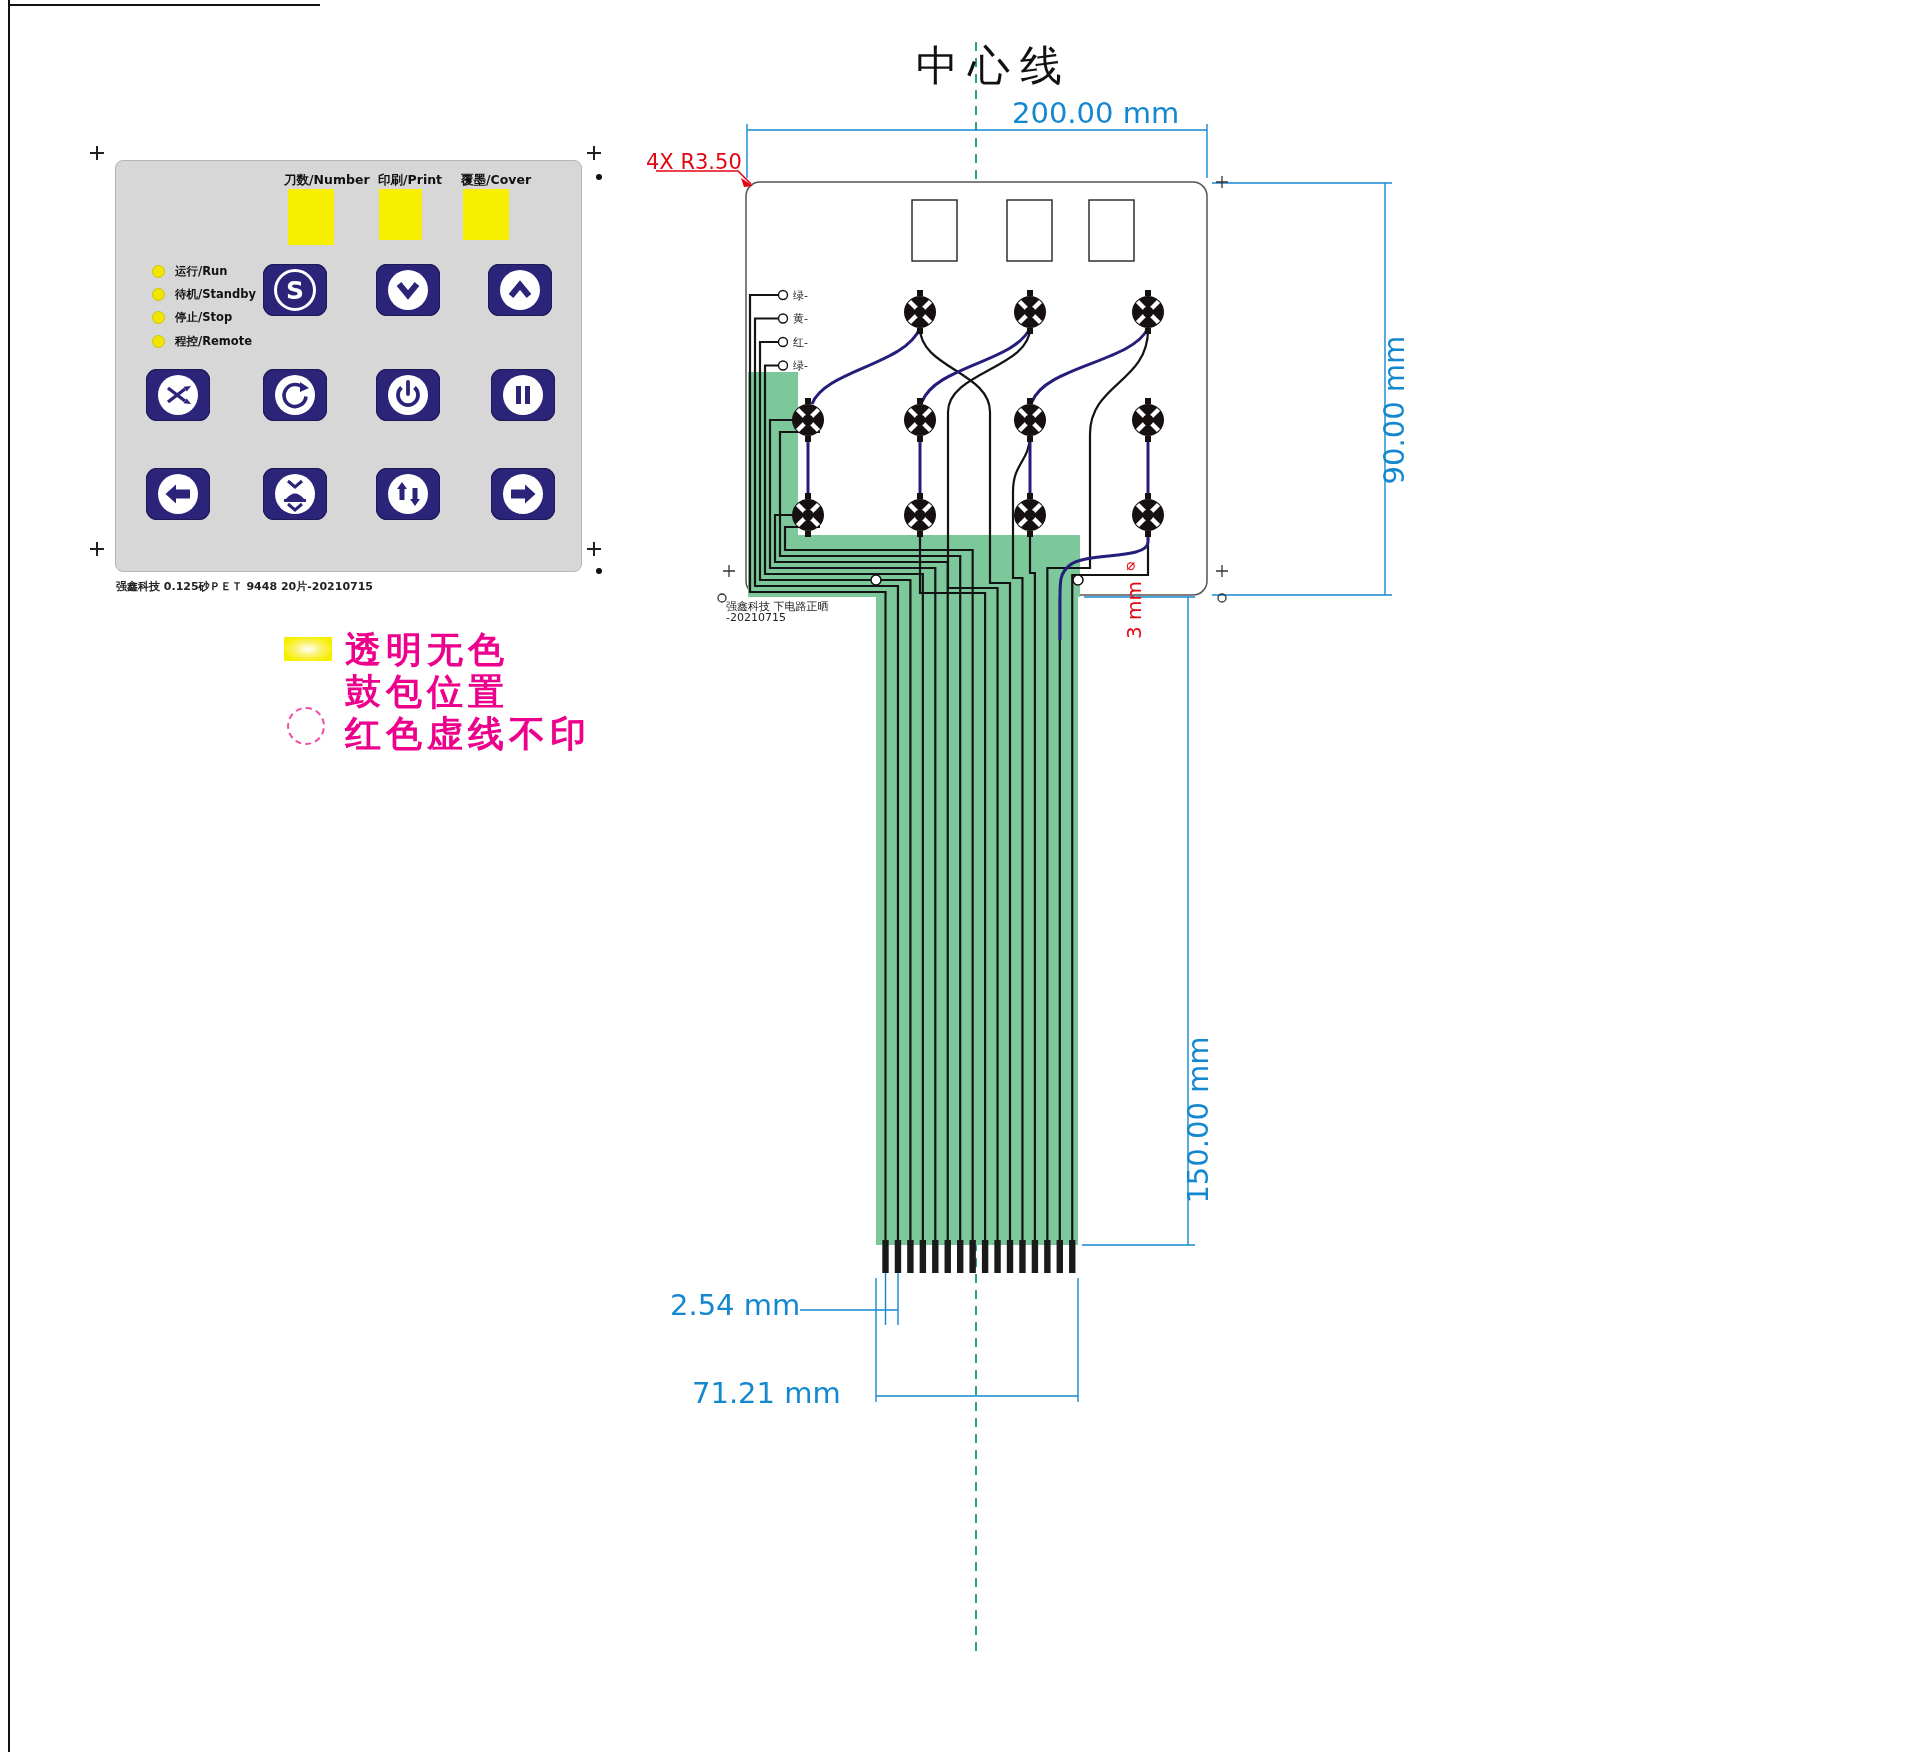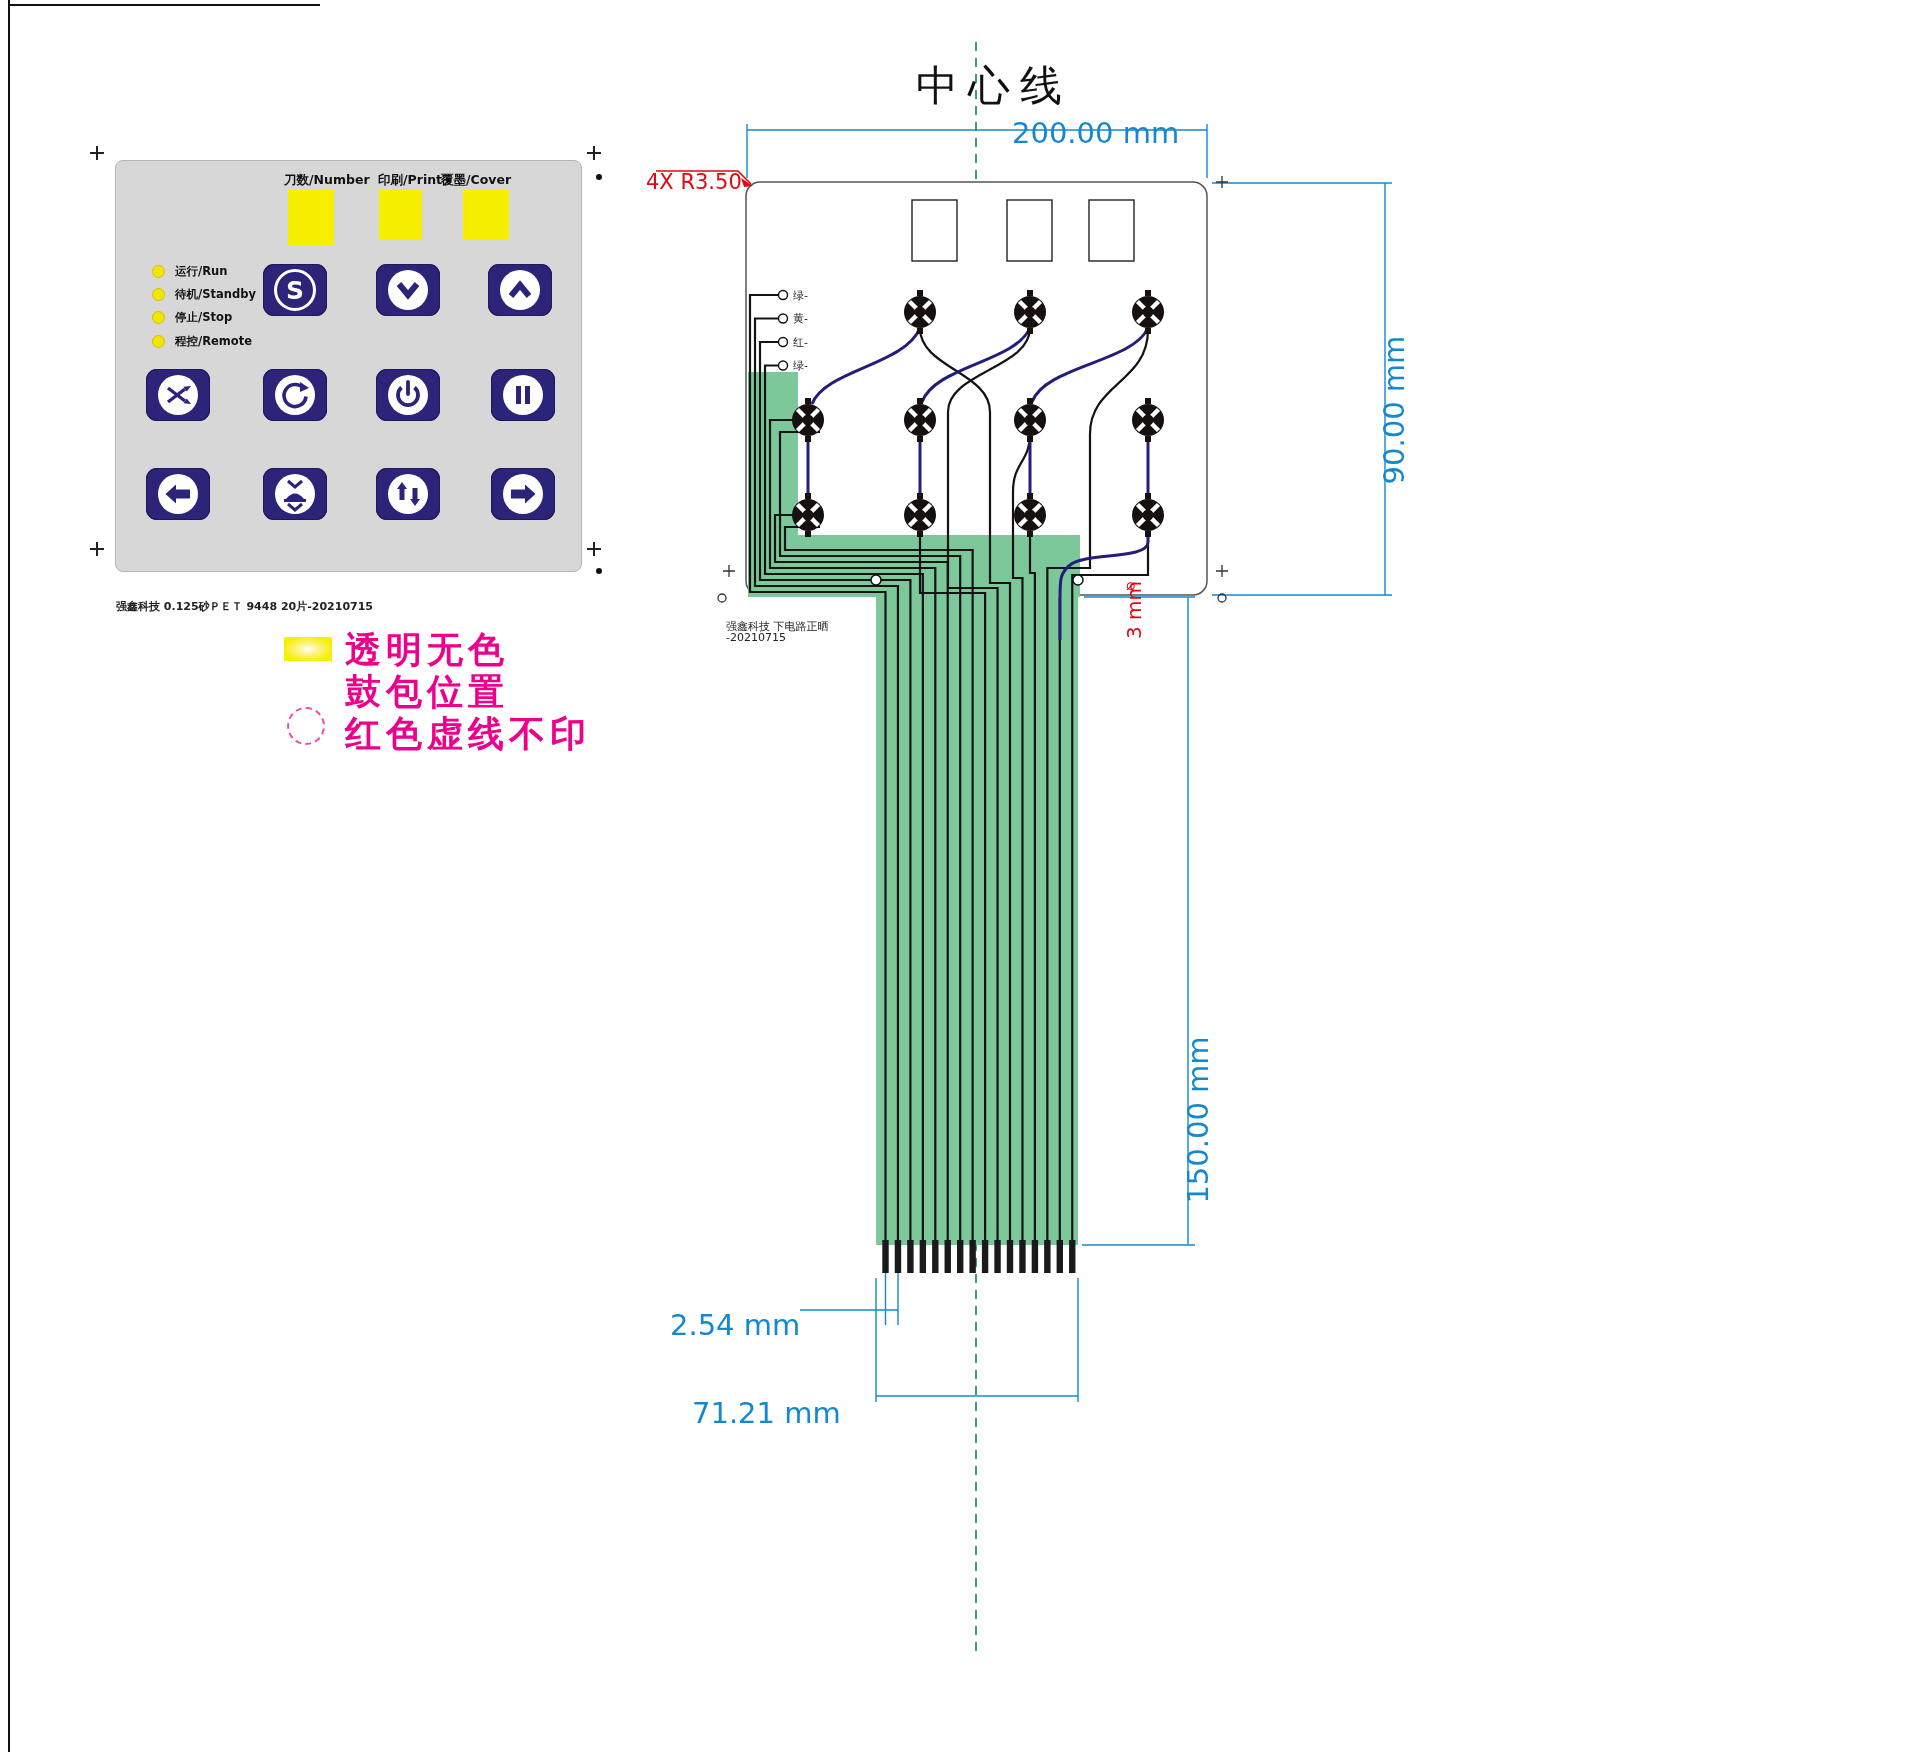--- a/index.html
+++ b/index.html
@@ -1,19 +1,19 @@
 <!DOCTYPE html>
 <html><head>
 <meta charset="utf-8">
 <style>
   html,body{margin:0;padding:0;background:#fff;}
   body{width:1920px;height:1752px;position:relative;overflow:hidden;
        font-family:"DejaVu Sans","Liberation Sans",sans-serif;color:#111;}
   #stage{position:absolute;left:0;top:0;width:1920px;height:1752px;}
-  .t{position:absolute;white-space:nowrap;margin-top:20px;}
+  .t{position:absolute;white-space:nowrap;}
   .dim{color:#1488cf;font-size:29px;}
   .red{color:#e30613;}
   .vdim{position:absolute;transform:rotate(-90deg);text-align:center;white-space:nowrap;}
   
   .frame{position:absolute;background:#111;}
   
   #panel{position:absolute;left:115px;top:160px;width:465px;height:410px;
          background:#d7d7d7;border-radius:8px;border:1px solid #b5b5b5;}
   .win{position:absolute;background:#f7ef00;}
   .winlab{position:absolute;font-size:12.5px;font-weight:bold;color:#111;text-align:center;}
@@ -58,21 +58,21 @@
   <div class="cross" style="left:587px;top:146px;"></div>
   <div class="cross" style="left:90px;top:542px;"></div>
   <div class="cross" style="left:587px;top:542px;"></div>
   <div class="dot" style="left:596px;top:174px;"></div>
   <div class="dot" style="left:596px;top:568px;"></div>
 
   <div id="panel">
 
     <div class="winlab" style="left:168px;top:11px;">刀数/Number</div>
     <div class="winlab" style="left:262px;top:11px;">印刷/Print</div>
-    <div class="winlab" style="left:325px;top:11px;">覆墨/Cover</div>
+    <div class="winlab" style="left:345px;top:11px;">覆墨/Cover</div>
 
     <div class="win" style="left:172px;top:28px;width:46px;height:56px;"></div>
     <div class="win" style="left:263px;top:28px;width:43px;height:51px;"></div>
     <div class="win" style="left:347px;top:28px;width:46px;height:51px;"></div>
 
     <div class="led" style="left:36px;top:104px;"></div>
     <div class="led" style="left:36px;top:127px;"></div>
     <div class="led" style="left:36px;top:150px;"></div>
     <div class="led" style="left:36px;top:174px;"></div>
     <div class="ledlab" style="left:53px;top:103px;">运行/Run</div>

